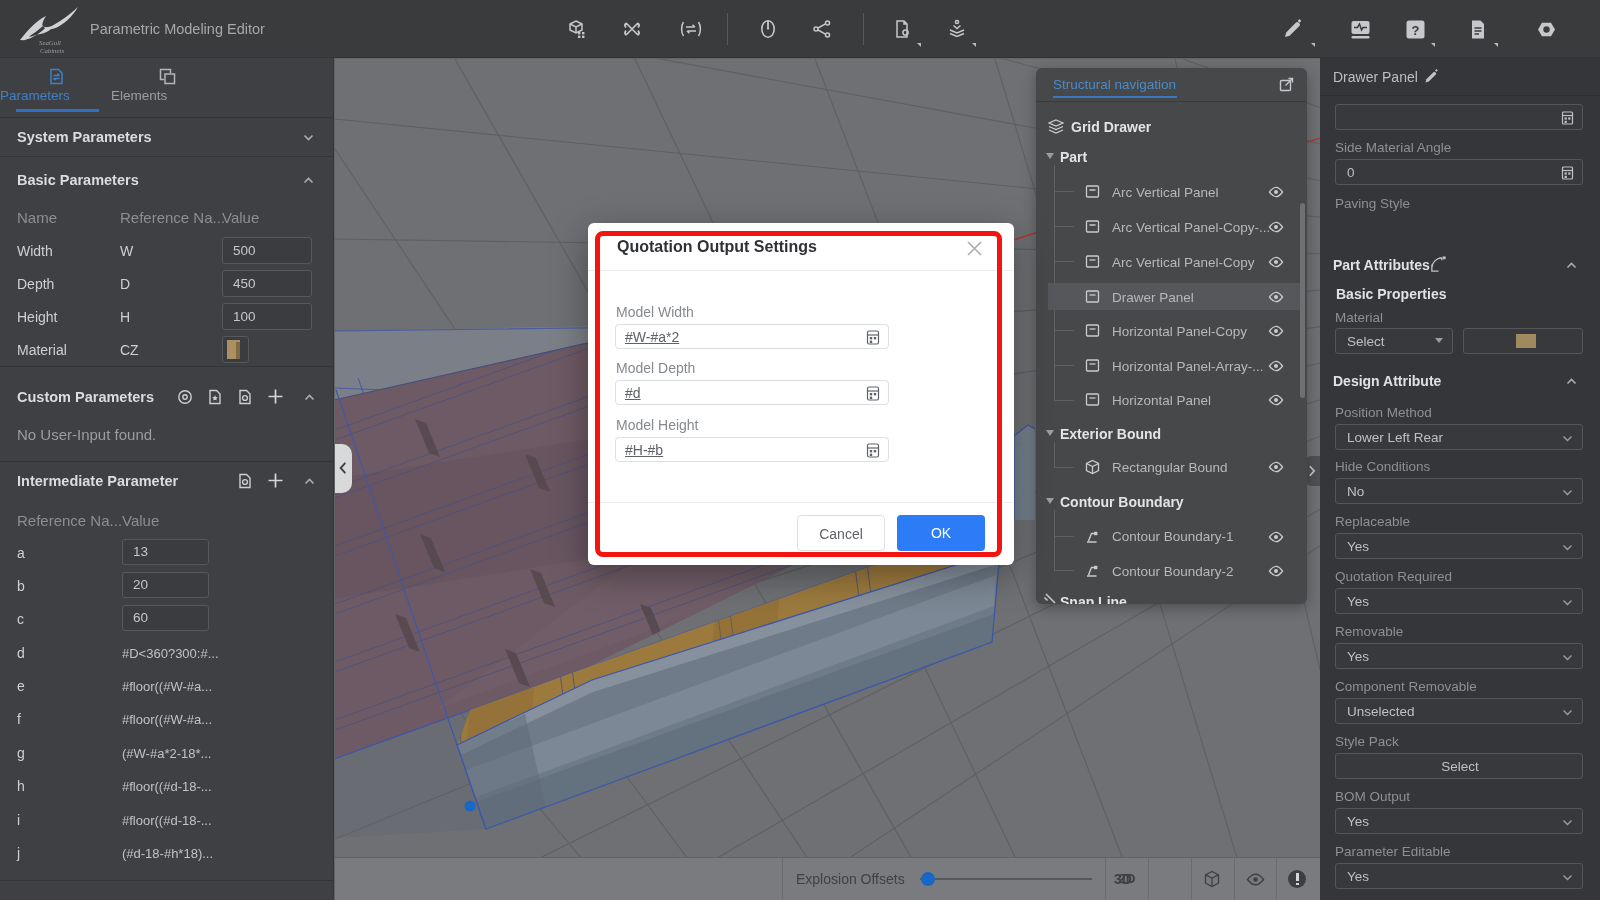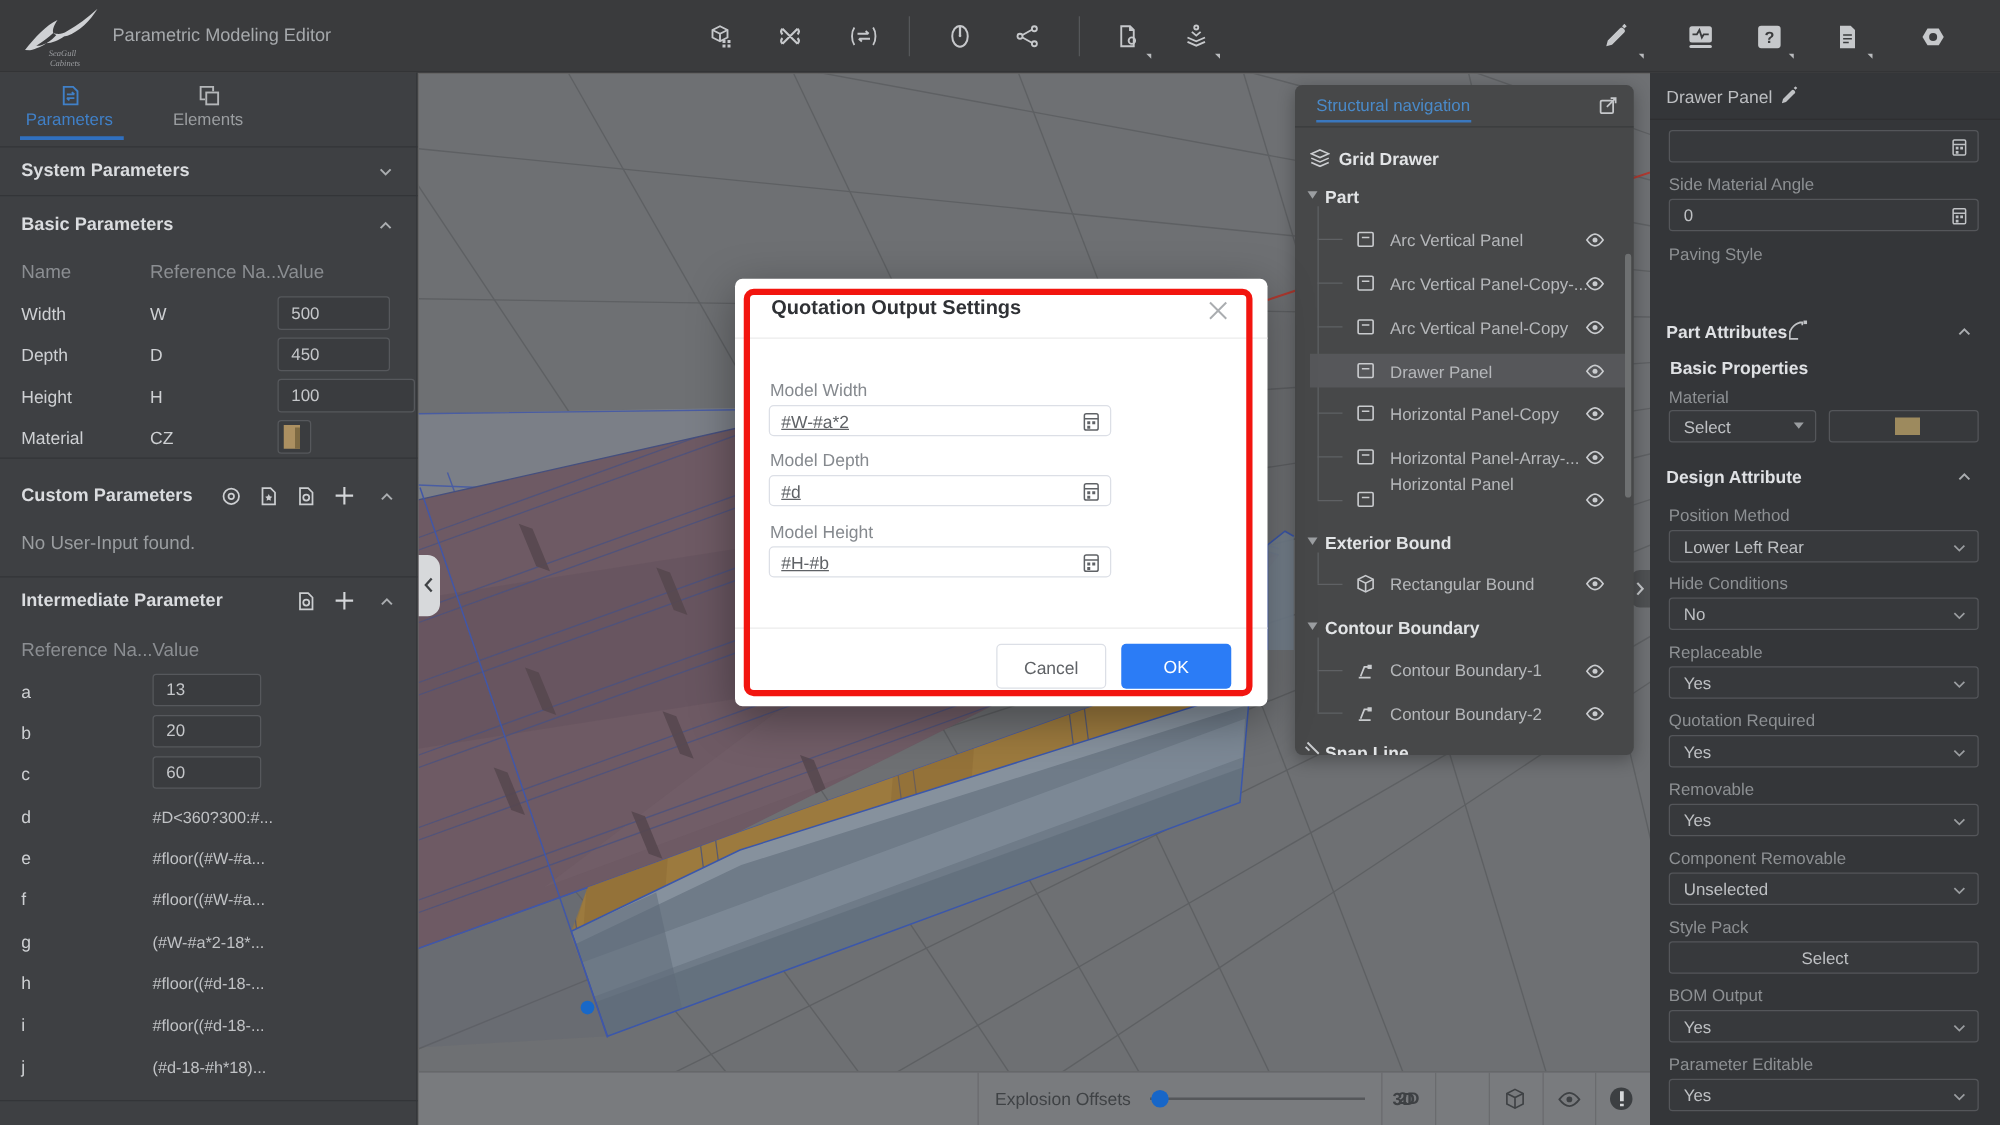--- a/index.html
+++ b/index.html
@@ -10,21 +10,21 @@
 
 #topbar { position:absolute; left:0; top:0; width:1600px; height:58px; background:#3a3b3d; border-bottom:1px solid #323335; }
 #title { position:absolute; left:90px; top:0; height:58px; line-height:58px; font-size:14.5px; color:#a6a9ac; }
 .tbi { position:absolute; top:19px; width:20px; height:20px; }
 .tbi svg { display:block; }
 .vsep { position:absolute; top:13px; width:1px; height:32px; background:#55575a; }
 .caret { position:absolute; width:0; height:0; border-left:4px solid transparent; border-top:4px solid #b9bbbe; }
 
 
 #left { position:absolute; left:0; top:58px; width:334px; height:842px; background:#3e4043; border-right:1px solid #333538; }
-.tab { position:absolute; top:0; width:111px; height:59px; text-align:center; }
+.tab { position:absolute; top:0; width:111px; height:59px; text-align:left; }
 .tab .lbl { position:absolute; top:30px; width:100%; font-size:13.5px; color:#9b9ea1; }
 .tab svg { position:absolute; top:10px; left:50%; margin-left:-8px; }
 #tabline { position:absolute; left:16px; top:51px; width:83px; height:3px; background:#3070c0; }
 .hdiv { position:absolute; left:0; width:334px; height:1px; background:#333538; }
 .sechdr { position:absolute; left:17px; font-size:14.5px; font-weight:bold; color:#dadcdf; }
 .chev { position:absolute; width:11px; height:11px; }
 .mut { position:absolute; font-size:15px; color:#8b8e92; }
 .rowtxt { position:absolute; font-size:14px; color:#ced0d3; }
 .inp { position:absolute; background:#3a3c3f; border:1px solid #56585c; border-radius:3px; font-size:13.5px; color:#c5c7ca; }
 .inp span { position:absolute; left:10px; top:50%; margin-top:-8px; line-height:16px; }
@@ -367,21 +367,21 @@
     <div class="inp" style="left:222px;top:179px;width:90px;height:27px">
         <span>500</span>
       </div>
     <div class="rowtxt" style="left:17px;top:218px">Depth</div>
       <div class="rowtxt" style="left:120px;top:218px">D</div>
     <div class="inp" style="left:222px;top:212px;width:90px;height:27px">
         <span>450</span>
       </div>
     <div class="rowtxt" style="left:17px;top:251px">Height</div>
       <div class="rowtxt" style="left:120px;top:251px">H</div>
-    <div class="inp" style="left:222px;top:245px;width:110px;height:27px">
+    <div class="inp" style="left:222px;top:245px;width:90px;height:27px">
         <span>100</span>
       </div>
     <div class="rowtxt" style="left:17px;top:284px">Material</div>
       <div class="rowtxt" style="left:120px;top:284px">CZ</div>
     <div class="abs" style="left:222px;top:278px;width:27px;height:27px;border:1px solid #56585c;border-radius:3px;background:#3a3c3f">
       <div class="abs" style="left:4px;top:3px;width:13px;height:19px;background:#ac9061"></div>
       <div class="abs" style="left:13px;top:5px;width:4px;height:17px;background:#7e6a43"></div>
     </div>
     <div class="hdiv" style="top:308px"></div>
 
@@ -561,21 +561,21 @@
     <div class="nitem" style="top:291px">Horizontal Panel-Array-...</div>
     <svg class="abs eye" style="top:290px" width="16" height="15" viewBox="0 0 16 15" fill="none" stroke="#c9cbce" stroke-width="1.3">
         <path d="M1.5 7.5 C4 4 6 2.8 8 2.8 C10 2.8 12 4 14.5 7.5 C12 11 10 12.2 8 12.2 C6 12.2 4 11 1.5 7.5 Z"></path>
         <circle cx="8" cy="7.5" r="2" fill="#c9cbce" stroke="none"></circle>
       </svg>
 
     <svg class="abs icn" style="left:49px;top:324px" width="15" height="15" viewBox="0 0 15 15" fill="none" stroke="#c9cbce" stroke-width="1.3">
         <rect x="1.5" y="2" width="12" height="11" rx="1"></rect>
         <path d="M4.5 6 L10.5 6"></path>
       </svg>
-    <div class="nitem" style="top:312px">Horizontal Panel</div>
+    <div class="nitem" style="top:325px">Horizontal Panel</div>
     <svg class="abs eye" style="top:324px" width="16" height="15" viewBox="0 0 16 15" fill="none" stroke="#c9cbce" stroke-width="1.3">
         <path d="M1.5 7.5 C4 4 6 2.8 8 2.8 C10 2.8 12 4 14.5 7.5 C12 11 10 12.2 8 12.2 C6 12.2 4 11 1.5 7.5 Z"></path>
         <circle cx="8" cy="7.5" r="2" fill="#c9cbce" stroke="none"></circle>
       </svg>
 
     <div class="tric" style="left:10px;top:362px"></div>
     <div class="nbold" style="left:24px;top:358px">Exterior Bound</div>
     <div class="abs" style="left:18px;top:374px;width:1px;height:25px;background:#5f6164"></div>
     <div class="abs" style="left:18px;top:399px;width:20px;height:1px;background:#5f6164"></div>
     <svg class="abs icn" style="left:49px;top:391px" width="15" height="16" viewBox="0 0 15 16" fill="none" stroke="#c9cbce" stroke-width="1.3">

